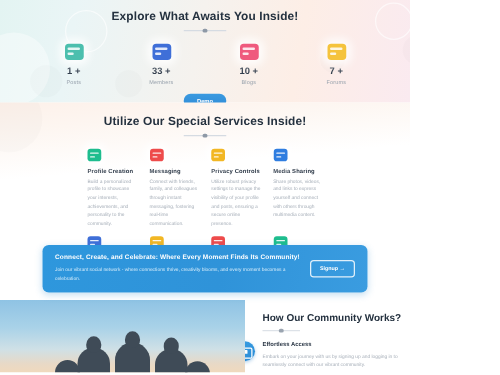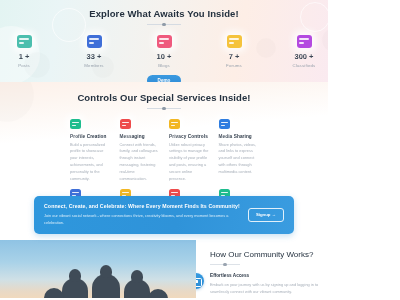--- a/index.html
+++ b/index.html
@@ -130,21 +130,21 @@
     background: linear-gradient(180deg, #8fc3e4 0%, #a9d2e8 38%, #cfe0e6 68%, #e8d9c6 88%, #f0d9bd 100%);
   }
   .sil {
     position: absolute; bottom: -6px; background: #3f4b57; border-radius: 14px 14px 0 0;
   }
   .sil .head {
     position: absolute; left: 50%; transform: translateX(-50%); top: -9px;
     width: 12px; height: 13px; border-radius: 50% 50% 42% 42%; background: #3f4b57;
   }
   .how-right { flex: 1; position: relative; padding: 10px 6px 0 14px; background:#fff; overflow:hidden;}
-  .how-title { font-size: 8px; font-weight: normal; color: #24313f; }
+  .how-title { font-size: 8px; font-weight: bold; color: #24313f; }
   .how-div { width: 30px; height: 3px; margin: 4px 0 0; position: relative; }
   .how-div:before { content:""; position:absolute; left:0; top:1px; width:30px; height:1px; background:#dde2e8; }
   .how-div:after { content:""; position:absolute; left:13px; top:0; width:4px; height:3px; border-radius:2px; background:#9aa4b0; }
 
   .how-item { display: flex; align-items: flex-start; margin-top: 7px; }
   .how-icon {
     width: 16px; height: 16px; border-radius: 50%; flex: 0 0 16px;
     background: linear-gradient(145deg, #3aa0e4 0%, #2a8ad4 100%);
     position: relative; margin-left: -22px; margin-right: 6px;
     box-shadow: 0 1px 3px rgba(40,130,200,.35);
@@ -195,36 +195,31 @@
         <div class="stat">
           <div class="stat-icon" style="background: rgb(239, 90, 126);"></div>
           <div class="stat-num">10 +</div>
           <div class="stat-label">Blogs</div>
         </div>
         <div class="stat">
           <div class="stat-icon" style="background: rgb(245, 195, 60);"></div>
           <div class="stat-num">7 +</div>
           <div class="stat-label">Forums</div>
         </div>
-        <div class="stat">
-          <div class="stat-icon" style="background: rgb(180, 74, 224);"></div>
-          <div class="stat-num">300 +</div>
-          <div class="stat-label">Classifieds</div>
-        </div>
       </div>
 
       <button class="demo-btn">Demo</button>
     </div>
   </section>
 
   <section class="services">
     <div class="blob dim" style="left:-20px; top:-14px; width:54px; height:54px;"></div>
     <div class="blob dim" style="left:356px; top:-10px; width:44px; height:44px;"></div>
 
-    <div class="section-title">Controls Our Special Services Inside!</div>
+    <div class="section-title">Utilize Our Special Services Inside!</div>
     <div class="divider"></div>
 
     <div class="svc-grid">
       <div>
         <div class="svc-icon" style="background: rgb(30, 189, 142);"></div>
         <div class="svc-title">Profile Creation</div>
         <div class="svc-desc">Build a personalized profile to showcase your interests, achievements, and personality to the community.</div>
       </div>
       <div>
         <div class="svc-icon" style="background: rgb(238, 75, 75);"></div>

